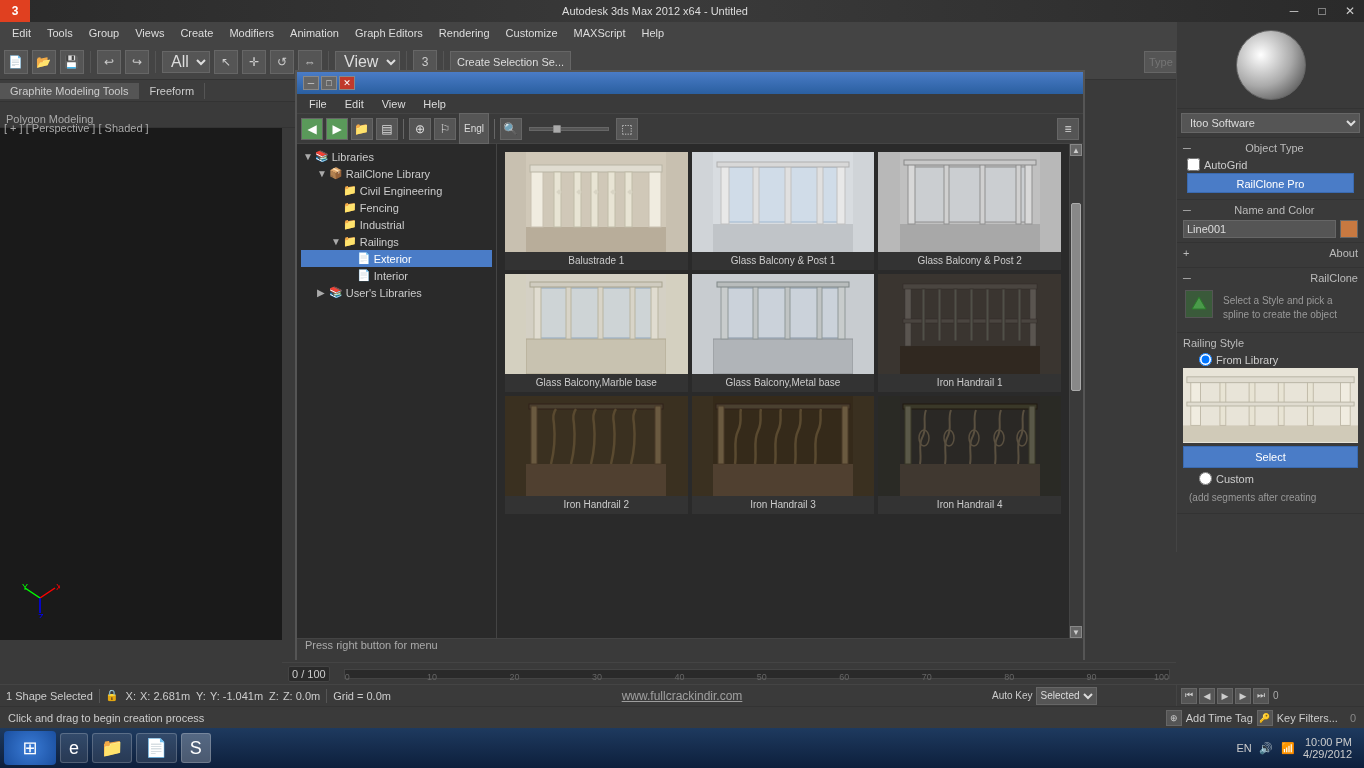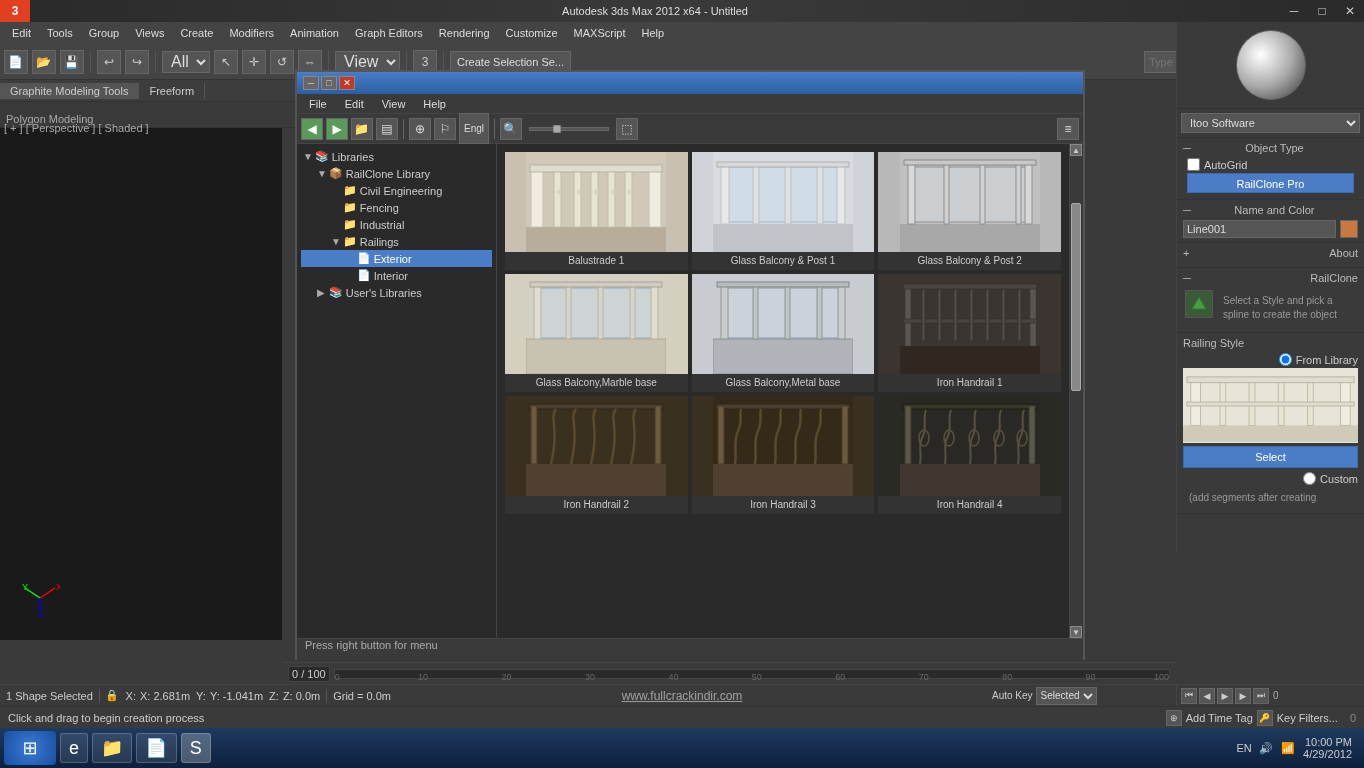--- a/index.html
+++ b/index.html
@@ -163,21 +163,21 @@
       width: 100%;
       height: 20px;
       background: #555;
       border: 1px solid #666;
       color: #ddd;
       font-size: 11px;
       padding: 0 4px;
     }
     .rp-radio {
       display: flex; align-items: center; gap: 4px;
-      font-size: 11px; color: #ccc; margin: 2px 0; justify-content: flex-end;
+      font-size: 11px; color: #ccc; margin: 2px 16px;
     }
     .rp-name-row {
       display: flex; align-items: center; gap: 4px;
     }
     .rp-name-input {
       flex: 1; height: 18px;
       background: #555; border: 1px solid #666;
       color: #ddd; font-size: 11px; padding: 0 3px;
     }
     .rp-color-box {
@@ -859,21 +859,21 @@
         <div style="width:12px;height:12px;background:#666;border:1px solid #888;cursor:pointer;display:flex;align-items:center;justify-content:center;font-size:8px;color:#ccc;">▼</div>
       </div>
     </div>
   </div>
 
   <div id="lib-status">
     <span>Press right button for menu</span>
   </div>
 </div>
 
-<div style="position:absolute;bottom:84px;left:282px;right:188px;height:22px;background:#3a3a3a;border-top:1px solid #444;display:flex;align-items:center;padding:0 6px;gap:4px;font-size:11px;color:#ccc;">
+<div style="position:absolute;bottom:84px;left:282px;right:188px;height:22px;background:#3a3a3a;border-top:1px solid #444;display:flex;align-items:center;padding:0 6px;gap:14px;font-size:11px;color:#ccc;">
   <div style="display:flex;align-items:center;gap:2px;background:#2a2a2a;border:1px solid #444;padding:1px 3px;border-radius:2px;">
     <span>0 / 100</span>
   </div>
   <div style="flex:1;height:10px;background:#2a2a2a;border:1px solid #444;position:relative;">
 
     <div style="position:absolute;left:0;top:0;height:100%;display:flex;align-items:center;width:100%;">
       <div style="position:absolute;left:0%;top:2px;font-size:9px;color:#666;">0</div>
       <div style="position:absolute;left:10%;top:2px;font-size:9px;color:#666;">10</div>
       <div style="position:absolute;left:20%;top:2px;font-size:9px;color:#666;">20</div>
       <div style="position:absolute;left:30%;top:2px;font-size:9px;color:#666;">30</div>

